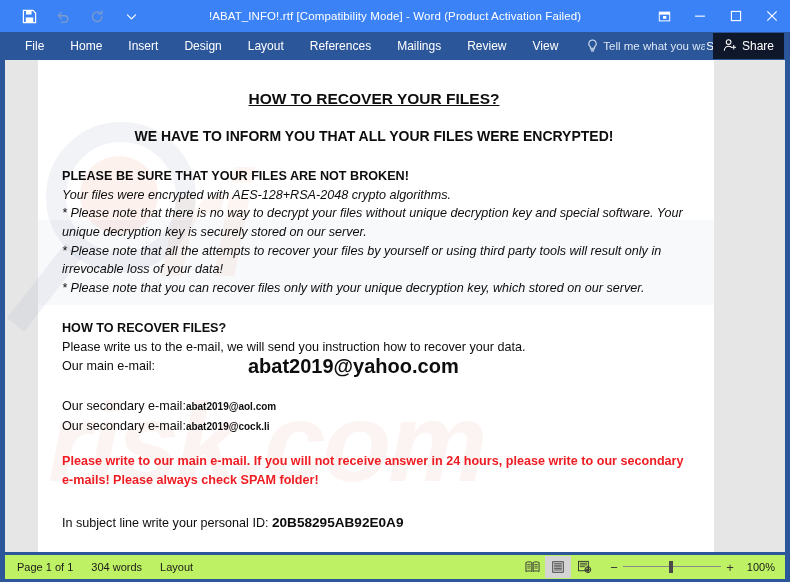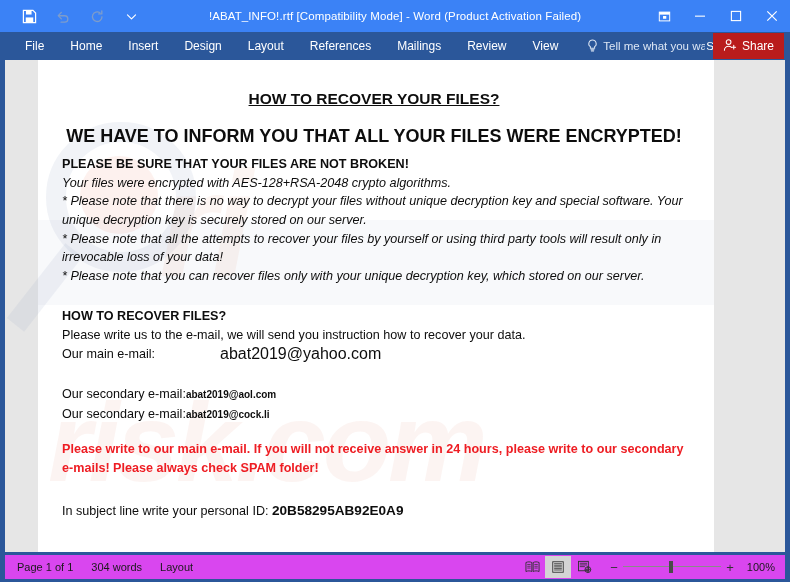--- a/index.html
+++ b/index.html
@@ -121,21 +121,21 @@
 
   .share {
     position: absolute;
     right: 6px;
     top: 1px;
     height: 26px;
     display: flex;
     align-items: center;
     gap: 5px;
     padding: 0 10px;
-    background: #b91c1c;
+    background: #0f172a;
     color: #ffffff;
     font-size: 12px;
     cursor: pointer;
     white-space: nowrap;
     margin-left: 20px;
   }
 
   
   .workspace {
     position: relative;
@@ -237,56 +237,57 @@
   .red { color: #ee1d23; }
 
   .title1 {
     font-size: 15.5px;
     font-weight: bold;
     text-decoration: underline;
     text-align: center;
     margin-bottom: 18px;
   }
   .title2 {
-    font-size: 18px;
+    font-size: 14px;
     font-weight: bold;
     text-align: center;
-    margin-bottom: 10px;
+    margin-bottom: 22px;
   }
   .para { margin: 0; }
   .spacer-sm { height: 16px; }
   .spacer-md { height: 22px; }
   .spacer-lg { height: 24px; }
 
   .mail-main {
     display: flex;
+    gap: 28px;
   }
   .mail-main .lbl { width: 158px; flex: 0 0 158px; }
-  .mail-main .val { font-weight: normal; font-size: 16px; }
+  .mail-main .val { font-weight: bold; font-size: 20px; }
 
   .mail-sec .lbl { }
   .mail-sec .val { font-weight: bold; font-size: 10px; }
 
   .idline .val { font-weight: bold; font-size: 13.6px; }
 
   
   .statusbar {
     position: relative;
     height: 30px;
     background: #2b579a;
     display: flex;
     align-items: center;
     padding: 0 5px;
     box-sizing: border-box;
   }
   .status-inner {
     position: relative;
     width: 100%;
     height: 24px;
-    background: #d946ef;
+    background: #bef264;
     display: flex;
     align-items: center;
     font-size: 11px;
     color: #1a1a1a;
   }
   .status-left {
     display: flex;
     align-items: center;
     gap: 18px;
     padding-left: 12px;

